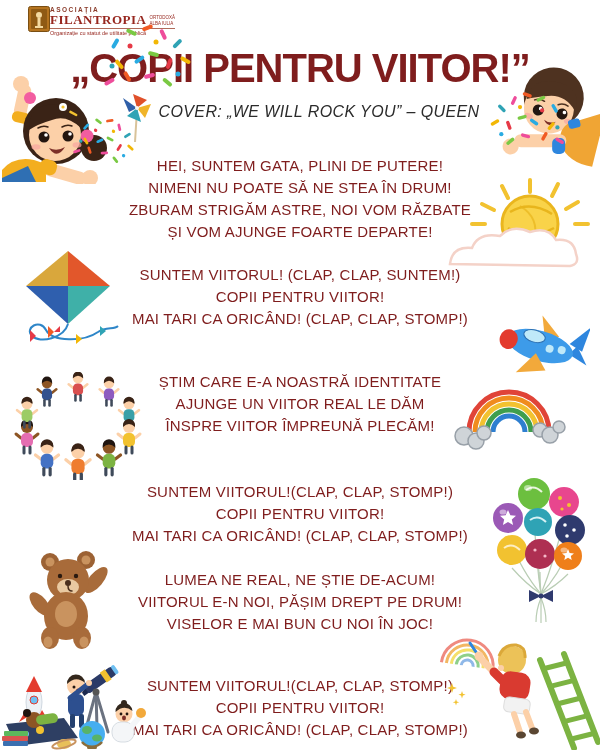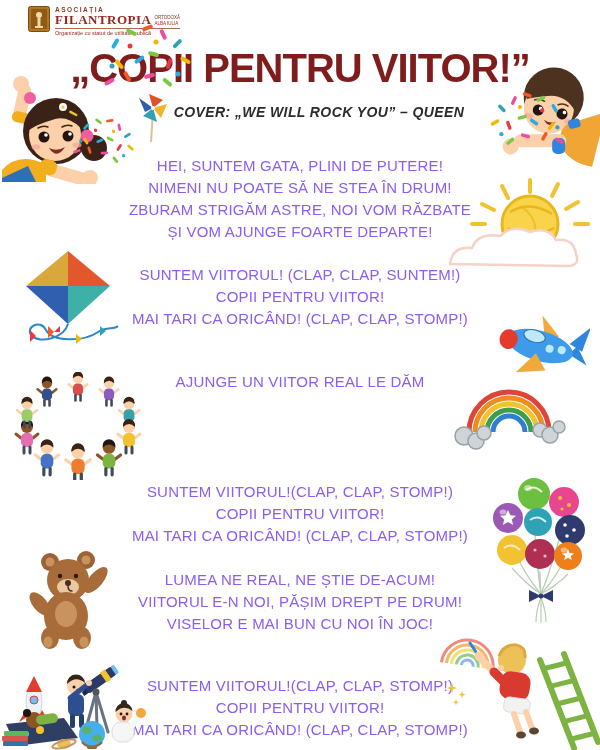--- a/index.html
+++ b/index.html
@@ -1,33 +1,33 @@
 <!DOCTYPE html>
 <html><head>
 <meta charset="utf-8">
 <style>
   html,body{margin:0;padding:0;background:#fff;}
   .poster{position:relative;width:600px;height:750px;background:#ffffff;overflow:hidden;
           font-family:"Liberation Sans",sans-serif;}
   
-  .logo{position:absolute;top:6px;left:28px;display:flex;gap:5px;align-items:flex-start;}
+  .logo{position:absolute;top:6px;left:28px;display:flex;align-items:flex-start;}
   .logo-text{display:flex;flex-direction:column;line-height:1.1;}
   .logo-assoc{font-size:6.5px;letter-spacing:1.5px;color:#8a3b2a;font-weight:bold;}
   .logo-name-row{display:flex;align-items:flex-start;gap:3px;}
   .logo-name{font-family:"Liberation Serif",serif;font-size:13px;font-weight:bold;color:#97271f;letter-spacing:0.5px;}
   .logo-region{display:flex;flex-direction:column;font-size:4.5px;color:#97271f;line-height:1.2;padding-top:2px;}
   .logo-tagline{font-size:5.5px;color:#97271f;border-top:0.5px solid #b06a5a;padding-top:1px;margin-top:1px;}
   
   .title{position:absolute;top:46px;left:0;width:100%;margin:0;text-align:center;
          font-size:40px;font-weight:800;letter-spacing:-1px;color:#7f1d1d;}
   .subtitle-row{position:absolute;top:94px;left:0;width:100%;display:flex;align-items:center;justify-content:center;gap:4px;}
   .pinwheel{margin-bottom:-14px;}
-  .subtitle{font-style:italic;font-size:14px;font-weight:bold;color:#2b2b2b;letter-spacing:0.4px;}
+  .subtitle{font-style:italic;font-size:16px;font-weight:normal;color:#2b2b2b;letter-spacing:0.4px;}
   
-  .stanza{position:absolute;left:0;width:100%;text-align:center;color:#8b5cf6;
+  .stanza{position:absolute;left:0;width:100%;text-align:center;color:#7f1d1d;
           font-size:15px;line-height:22px;letter-spacing:0.2px;}
   .stanza-v1{top:155px}.stanza-c1{top:264px}.stanza-v2{top:371px}
   .stanza-c2{top:481px}.stanza-v3{top:569px}.stanza-c3{top:675px}
   .illus{position:absolute;}
 </style>
 </head>
 <body>
 
 <div class="poster">
 
@@ -114,21 +114,23 @@
       <div class="lyric-line">NIMENI NU POATE SĂ NE STEA ÎN DRUM!</div>
       <div class="lyric-line">ZBURAM STRIGĂM ASTRE, NOI VOM RĂZBATE</div>
       <div class="lyric-line">ȘI VOM AJUNGE FOARTE DEPARTE!</div>
     </div>
   <div class="stanza stanza-c1">
       <div class="lyric-line">SUNTEM VIITORUL! (CLAP, CLAP, SUNTEM!)</div>
       <div class="lyric-line">COPII PENTRU VIITOR!</div>
       <div class="lyric-line">MAI TARI CA ORICÂND! (CLAP, CLAP, STOMP!)</div>
     </div>
   <div class="stanza stanza-v2">
+      <div class="lyric-line">ȘTIM CARE E-A NOASTRĂ IDENTITATE</div>
       <div class="lyric-line">AJUNGE UN VIITOR REAL LE DĂM</div>
+      <div class="lyric-line">ÎNSPRE VIITOR ÎMPREUNĂ PLECĂM!</div>
     </div>
   <div class="stanza stanza-c2">
       <div class="lyric-line">SUNTEM VIITORUL!(CLAP, CLAP, STOMP!)</div>
       <div class="lyric-line">COPII PENTRU VIITOR!</div>
       <div class="lyric-line">MAI TARI CA ORICÂND! (CLAP, CLAP, STOMP!)</div>
     </div>
   <div class="stanza stanza-v3">
       <div class="lyric-line">LUMEA NE REAL, NE ȘTIE DE-ACUM!</div>
       <div class="lyric-line">VIITORUL E-N NOI, PĂȘIM DREPT PE DRUM!</div>
       <div class="lyric-line">VISELOR E MAI BUN CU NOI ÎN JOC!</div>

